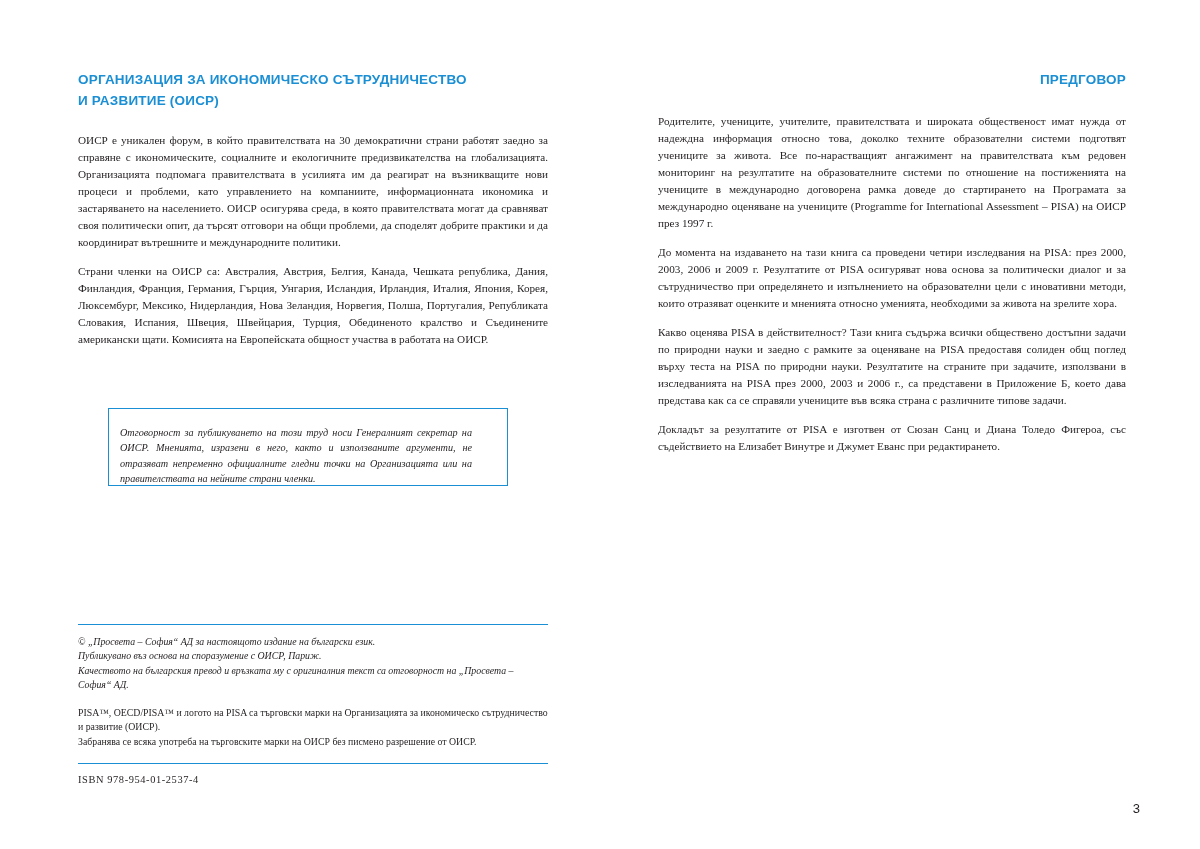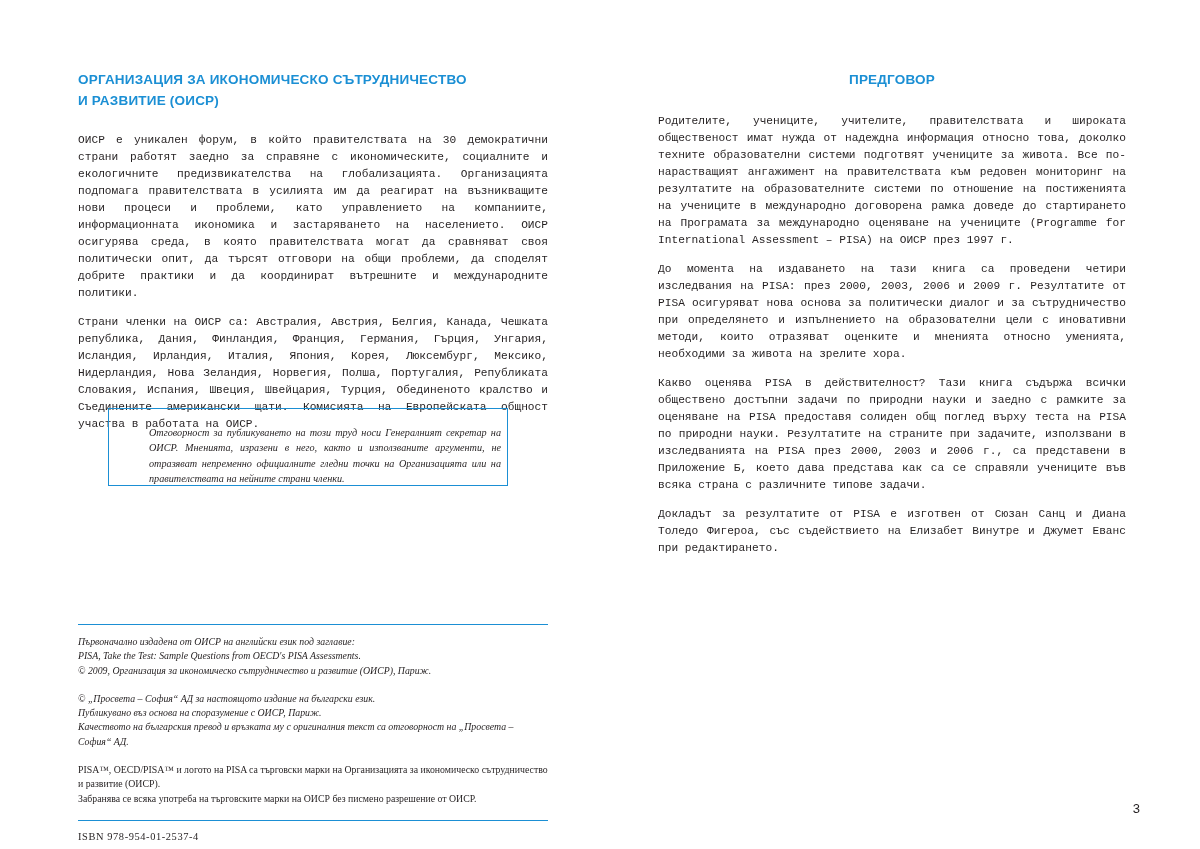--- a/index.html
+++ b/index.html
@@ -38,46 +38,46 @@
     font-weight: bold;
     font-size: 13.5px;
     letter-spacing: 0.2px;
     line-height: 1.55;
     margin: 0 0 20px 0;
   }
   .heading.centered {
     text-align: left;
   }
   .heading.left {
-    text-align: center;
+    text-align: right;
     margin-bottom: 22px;
   }
   p.body {
-    font-family: Liberation Mono, monospace;
+    font-family: Liberation Serif, serif;
     font-size: 11.2px;
     line-height: 1.52;
     text-align: justify;
     margin: 0 0 12px 0;
     color: #231f20;
   }
   p.body:last-child {
     margin-bottom: 0;
   }
   .disclaimer-box {
     position: absolute;
     left: 108px;
     top: 408px;
     width: 400px;
     height: 78px;
     border: 1px solid #1b8fd4;
     box-sizing: border-box;
   }
   .disclaimer-text {
     position: absolute;
-    left: 40px;
+    left: 11px;
     top: 16px;
     width: 352px;
     font-family: "Liberation Serif", serif;
     font-style: italic;
     font-size: 10.2px;
     line-height: 1.5;
     text-align: justify;
     color: #231f20;
   }
   .footer-block {
@@ -144,25 +144,20 @@
     <div class="heading left">ПРЕДГОВОР</div>
     <p class="body">Родителите, учениците, учителите, правителствата и широката общественост имат нужда от надеждна информация относно това, доколко техните образователни системи подготвят учениците за живота. Все по-нарастващият ангажимент на правителствата към редовен мониторинг на резултатите на образователните системи по отношение на постиженията на учениците в международно договорена рамка доведе до стартирането на Програмата за международно оценяване на учениците (Programme for International Assessment – PISA) на ОИСР през 1997 г.</p>
     <p class="body">До момента на издаването на тази книга са проведени четири изследвания на PISA: през 2000, 2003, 2006 и 2009 г. Резултатите от PISA осигуряват нова основа за политически диалог и за сътрудничество при определянето и изпълнението на образователни цели с иновативни методи, които отразяват оценките и мненията относно уменията, необходими за живота на зрелите хора.</p>
     <p class="body">Какво оценява PISA в действителност? Тази книга съдържа всички обществено достъпни задачи по природни науки и заедно с рамките за оценяване на PISA предоставя солиден общ поглед върху теста на PISA по природни науки. Резултатите на страните при задачите, използвани в изследванията на PISA през 2000, 2003 и 2006 г., са представени в Приложение Б, което дава представа как са се справяли учениците във всяка страна с различните типове задачи.</p>
     <p class="body">Докладът за резултатите от PISA е изготвен от Сюзан Санц и Диана Толедо Фигероа, със съдействието на Елизабет Винутре и Джумет Еванс при редактирането.</p>
   </div>
 
   <div class="footer-block">
     <div class="rule"></div>
 
-    <div class="footer-group">
-      <div>Първоначално издадена от ОИСР на английски език под заглавие:</div>
-      <div>PISA, Take the Test: Sample Questions from OECD's PISA Assessments.</div>
-      <div>© 2009, Организация за икономическо сътрудничество и развитие (ОИСР), Париж.</div>
-    </div>
 
     <div class="footer-group">
       <div>© „Просвета – София“ АД за настоящото издание на български език.</div>
       <div>Публикувано въз основа на споразумение с ОИСР, Париж.</div>
       <div>Качеството на българския превод и връзката му с оригиналния текст са отговорност на „Просвета – София“ АД.</div>
     </div>
 
     <div class="footer-group plain">
       <div>PISA™, OECD/PISA™ и логото на PISA са търговски марки на Организацията за икономическо сътрудничество и развитие (ОИСР).</div>
       <div>Забранява се всяка употреба на търговските марки на ОИСР без писмено разрешение от ОИСР.</div>

